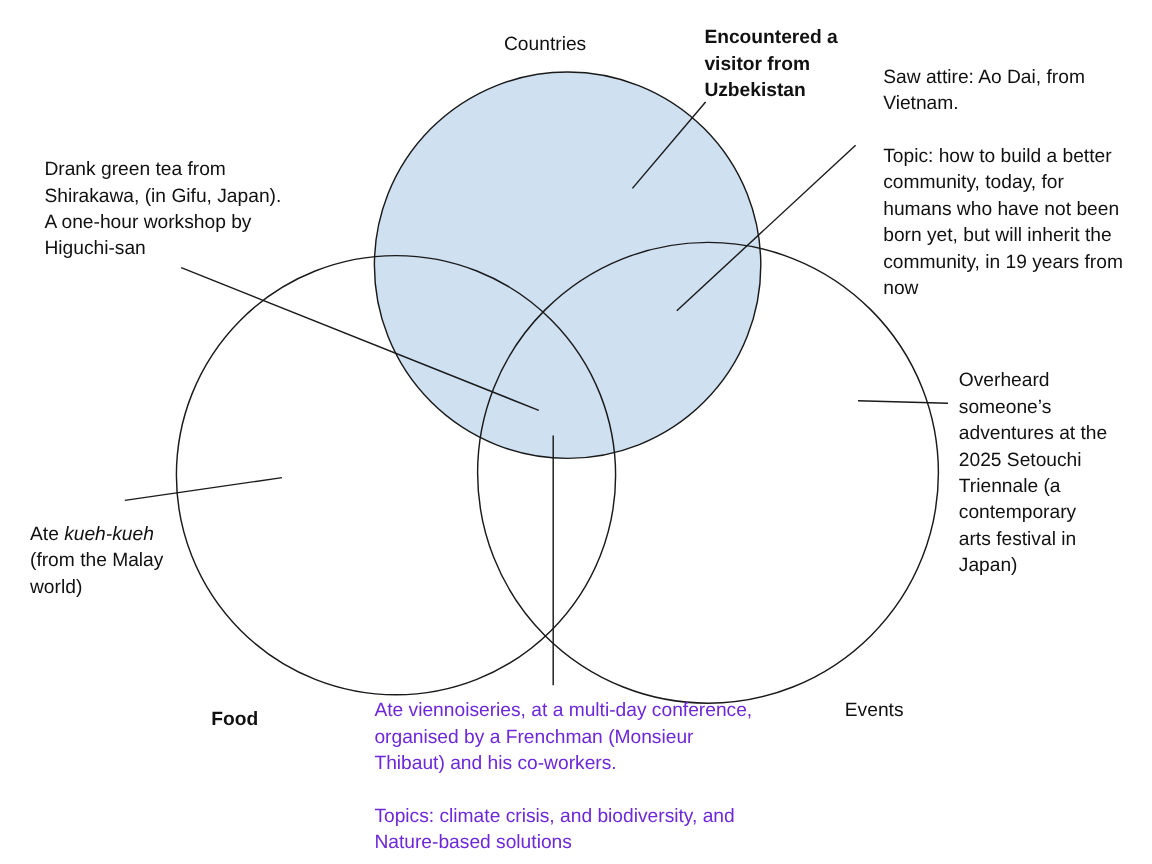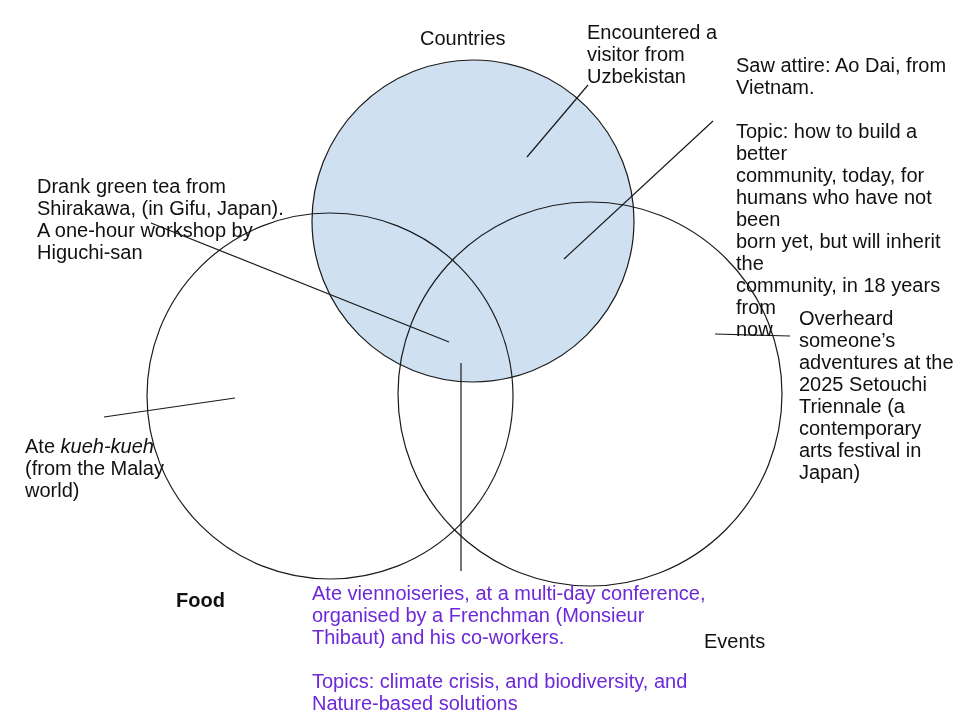--- a/index.html
+++ b/index.html
@@ -1,54 +1,54 @@
 <!DOCTYPE html>
 <html><head>
   <meta charset="utf-8">
   <style>
     html, body { margin: 0; padding: 0; background: #ffffff; }
     body { width: 960px; height: 720px; position: relative; overflow: hidden;
            font-family: "Liberation Sans", sans-serif; color: #111; }
     #venn { position: absolute; left: 0; top: 0; }
-    .lbl { position: absolute; font-size: 20px; line-height: 22px; white-space: pre-line; }
+    .lbl { position: absolute; font-size: 16px; line-height: 22px; white-space: pre-line; }
     .lbl em { }
   </style>
 </head>
 <body>
 
 <svg id="venn" width="960" height="720" viewBox="0 0 960 720">
   <circle id="c-countries" cx="473" cy="221" r="161" fill="#cfe0f1" stroke="#1a1a1a" stroke-width="1.2"></circle>
   <circle id="c-food" cx="330" cy="396" r="183" fill="none" stroke="#1a1a1a" stroke-width="1.2"></circle>
   <circle id="c-events" cx="590" cy="394" r="192" fill="none" stroke="#1a1a1a" stroke-width="1.2"></circle>
 
   <line x1="527" y1="157" x2="588" y2="85" stroke="#1a1a1a" stroke-width="1.2"></line>
   <line x1="564" y1="259" x2="713" y2="121" stroke="#1a1a1a" stroke-width="1.2"></line>
   <line x1="151" y1="223" x2="449" y2="342" stroke="#1a1a1a" stroke-width="1.2"></line>
   <line x1="104" y1="417" x2="235" y2="398" stroke="#1a1a1a" stroke-width="1.2"></line>
   <line x1="715" y1="334" x2="790" y2="336" stroke="#1a1a1a" stroke-width="1.2"></line>
   <line x1="461" y1="363" x2="461" y2="571" stroke="#1a1a1a" stroke-width="1.2"></line>
 </svg>
 
 <div class="lbl" style="left: 420px; top: 27px; color: rgb(17, 17, 17);">Countries</div>
 <div class="lbl" style="left: 176px; top: 589px; color: rgb(17, 17, 17); font-weight: bold;">Food</div>
-<div class="lbl" style="left: 704px; top: 582px; color: rgb(17, 17, 17); margin-top: 48px;">Events</div>
+<div class="lbl" style="left: 704px; top: 582px; color: rgb(17, 17, 17);">Events</div>
 
-<div class="lbl" style="left: 587px; top: 21px; color: rgb(17, 17, 17);">Encountered a
+<div class="lbl" style="left: 587px; top: 21px; color: rgb(17, 17, 17); font-weight: bold;">Encountered a
 visitor from
 Uzbekistan</div>
 <div class="lbl" style="left: 736px; top: 54px; color: rgb(17, 17, 17);">Saw attire: Ao Dai, from
 Vietnam.
 
 Topic: how to build a better
 community, today, for
 humans who have not been
 born yet, but will inherit the
-community, in 18 years from
+community, in 19 years from
 now</div>
-<div class="lbl" style="left: 37px; top: 131px; color: rgb(17, 17, 17); margin-top: 44px;">Drank green tea from
+<div class="lbl" style="left: 37px; top: 131px; color: rgb(17, 17, 17);">Drank green tea from
 Shirakawa, (in Gifu, Japan).
 A one-hour workshop by
 Higuchi-san</div>
 <div class="lbl" style="left: 25px; top: 435px; color: rgb(17, 17, 17);"><span>Ate </span><em>kueh-kueh</em><span>
 (from the Malay
 world)</span></div>
 <div class="lbl" style="left: 799px; top: 307px; color: rgb(17, 17, 17);">Overheard
 someone’s
 adventures at the
 2025 Setouchi

